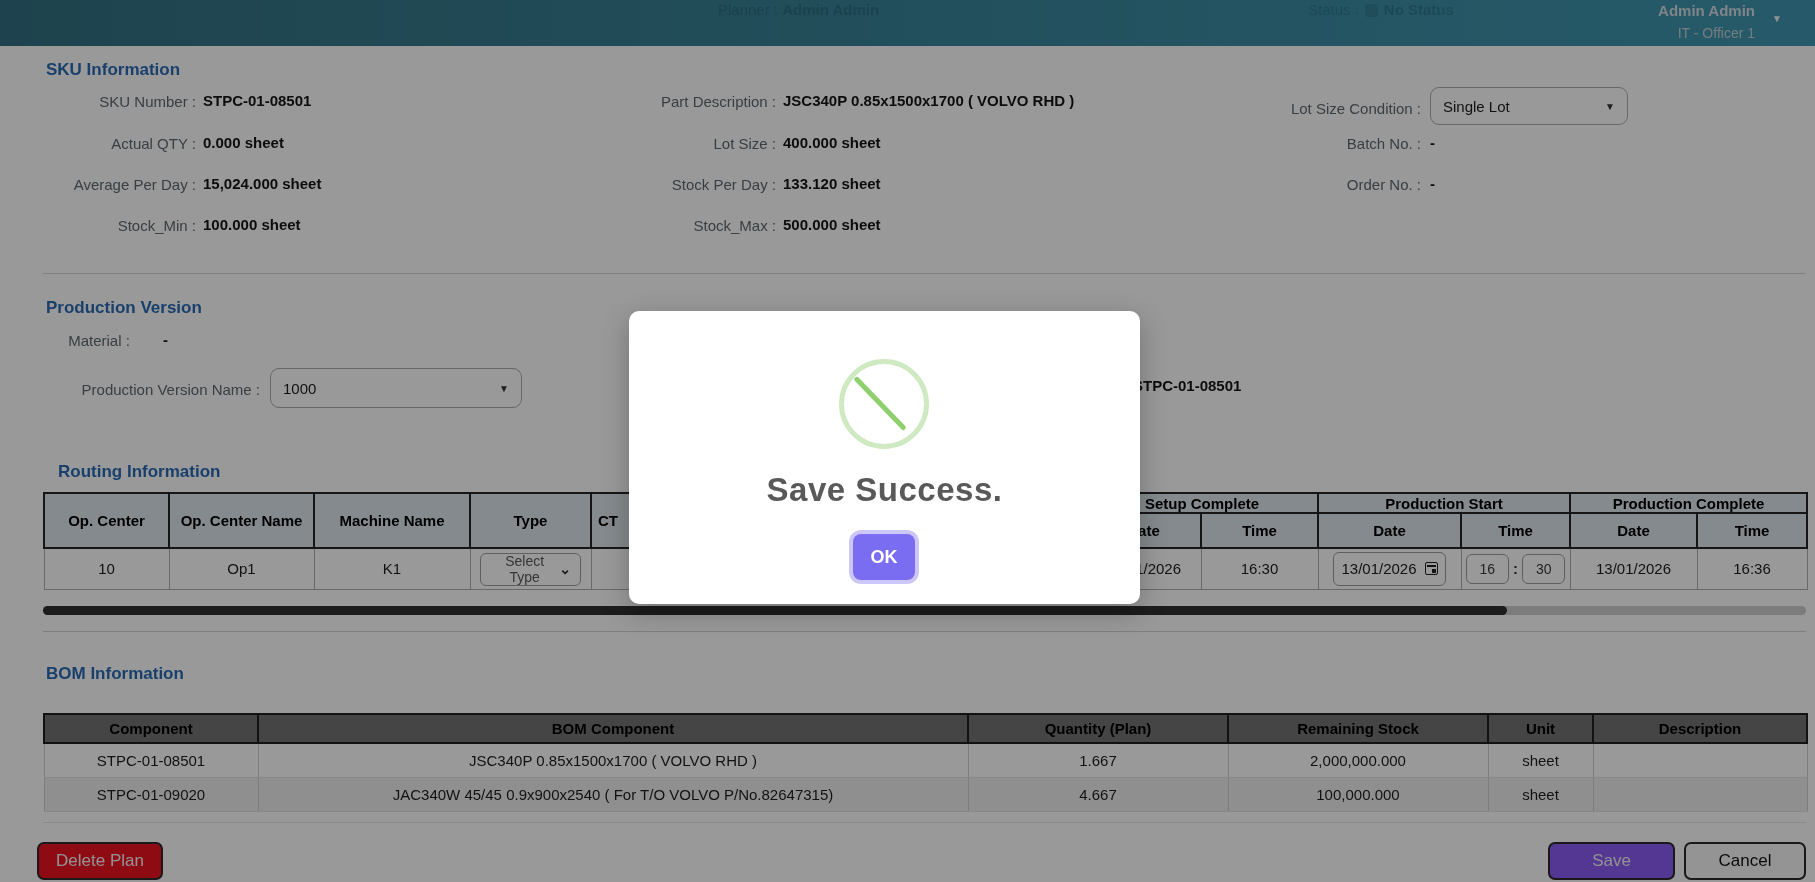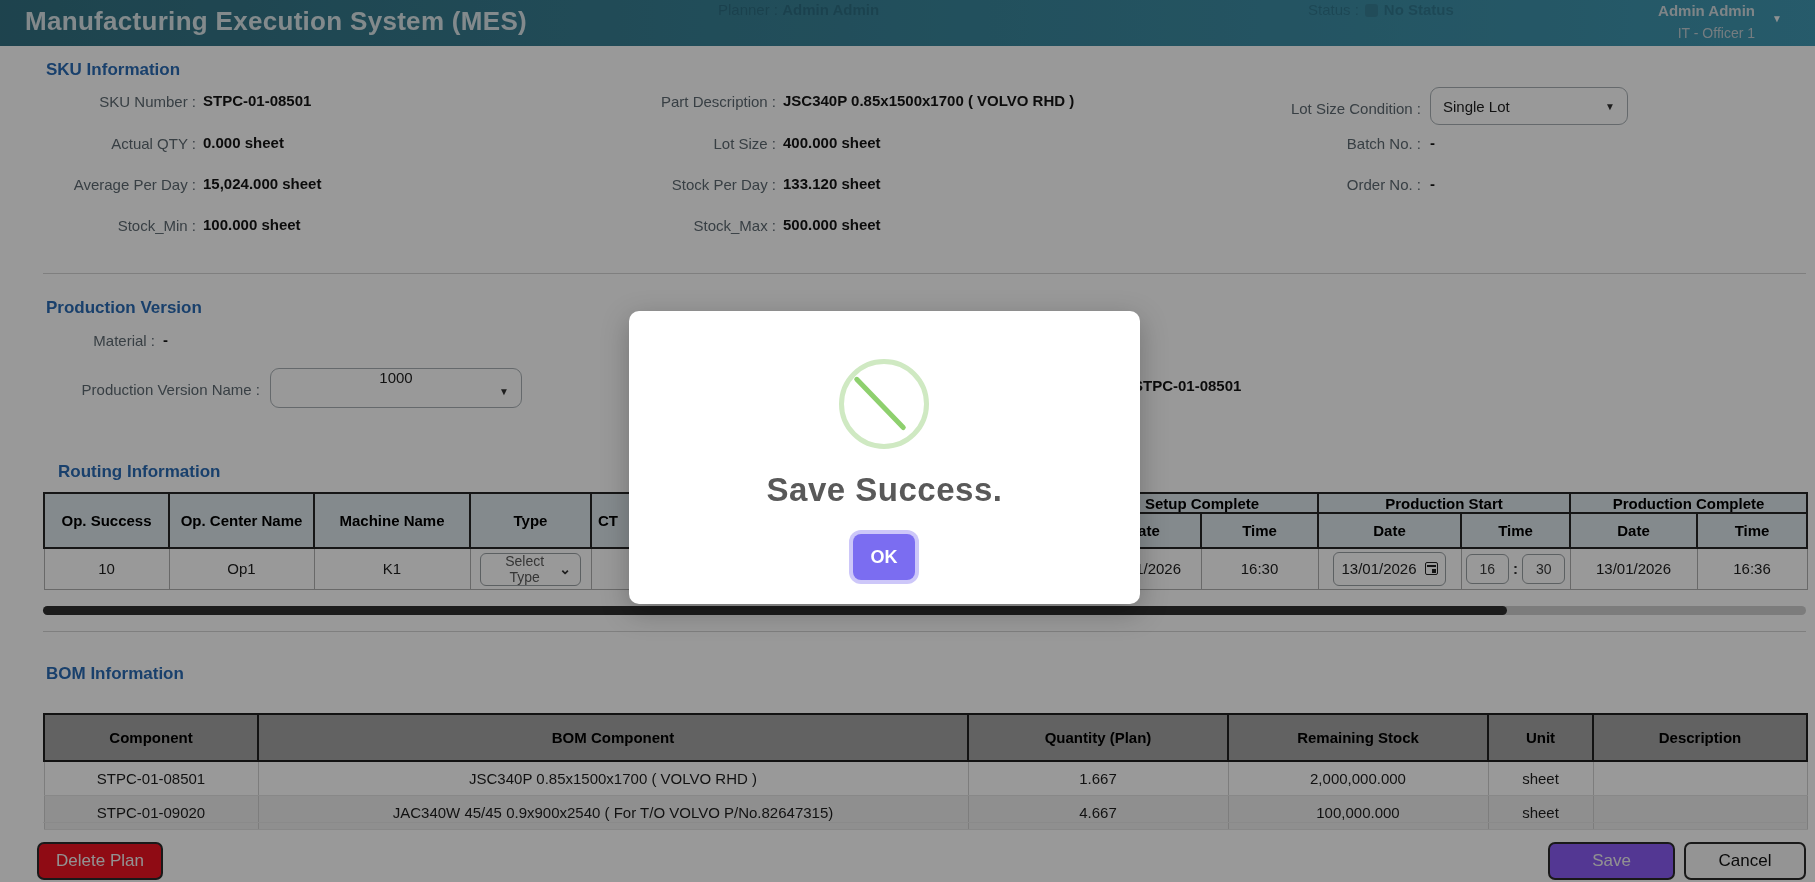--- a/index.html
+++ b/index.html
@@ -43,21 +43,21 @@
   .rt th.ct-th { text-align:left; padding-left:6px; }
 
   
   .hscroll-track { position:absolute; left:43px; top:606px; width:1763px; height:9px;
     background:#cfcfcf; border-radius:5px; }
   .hscroll-thumb { position:absolute; left:0; top:0; width:1464px; height:9px;
     background:#2f2f2f; border-radius:5px; }
 
   
   .bt { position:absolute; left:43px; top:713px; width:1763px; font-size:15px; }
-  .bt th { background:#a3a3a3; border:2px solid #1f1f1f; color:#000; font-weight:bold; height:47px; }
+  .bt th { background:#737373; border:2px solid #1f1f1f; color:#000; font-weight:bold; height:29px; }
   .bt td { height:34px; border-left:1px solid #d0d0d0; border-right:1px solid #d0d0d0;
     border-bottom:1px solid #e3e3e3; text-align:center; color:#1d1d1d; background:#fff; }
   .bt tr.alt td { background:#efefef; }
 
   
   .btn { position:absolute; height:38px; border-radius:7px; border:2px solid #2b2b2b;
     font-size:17px; display:flex; align-items:center; justify-content:center; cursor:pointer; }
   .btn-delete { left:37px; top:842px; width:126px; background:#ee1322; color:#f4f4f4; }
   .btn-save { left:1548px; top:842px; width:127px; background:#8b5cf6; color:#f2f2f2; }
   .btn-cancel { left:1684px; top:842px; width:122px; background:#f7f7f7; color:#101010; }
@@ -88,21 +88,20 @@
 <div class="screen">
 
   <div class="topbar">
     <div class="behind" style="left:718px;">
       <span>Planner :</span>
       <b>Admin Admin</b>
     </div>
     <div class="behind" style="left:1308px;">
       <span>Status :</span><span class="status-box"></span><b>No Status</b>
     </div>
-    <div class="topbar-title">Manufacturing Execution System (MES)</div>
     <div class="user-block">
       <div class="user-name">Admin Admin</div>
       <div class="user-role">IT - Officer 1</div>
     </div>
     <div class="user-caret">▼</div>
   </div>
 
   <div class="sec-title" style="left:46px; top:60px;">SKU Information</div>
 
   <div class="lbl" style="left:43px; top:93px; width:153px;">SKU Number :</div>
@@ -130,25 +129,25 @@
   <div class="val" style="left:1430px; top:175px;">-</div>
 
   <div class="lbl" style="left:43px; top:217px; width:153px;">Stock_Min :</div>
   <div class="val" style="left:203px; top:216px;">100.000 sheet</div>
   <div class="lbl" style="left:560px; top:217px; width:216px;">Stock_Max :</div>
   <div class="val" style="left:783px; top:216px;">500.000 sheet</div>
 
   <div class="divider" style="left:43px; top:273px; width:1763px;"></div>
 
   <div class="sec-title" style="left:46px; top:298px;">Production Version</div>
-  <div class="lbl" style="left:43px; top:332px; width:112px;">Material :</div>
+  <div class="lbl" style="left:43px; top:332px; width:112px;text-align:center;">Material :</div>
   <div class="val" style="left:163px; top:331px;">-</div>
 
   <div class="lbl" style="left:43px; top:381px; width:217px;">Production Version Name :</div>
-  <div class="dropdown" style="left:270px; top:368px; width:252px; height:40px;flex-direction:column;">
+  <div class="dropdown" style="left:270px; top:368px; width:252px; height:40px;">
     <span>1000</span>
     <span class="caret">▼</span>
   </div>
 
   <div class="lbl" style="left:925px; top:378px; width:200px;">SKU Number :</div>
   <div class="val" style="left:1133px; top:377px;">STPC-01-08501</div>
 
   <div class="sec-title" style="left:46px; top:462px;margin-left:12px;">Routing Information</div>
 
   <table class="rt">
@@ -162,21 +161,21 @@
         <col style="width:195px">
         <col style="width:115px">
       <col style="width:117px">
         <col style="width:143px">
         <col style="width:109px">
         <col style="width:127px">
       <col style="width:110px">
     </colgroup>
     <tbody>
         <tr class="g-row">
-      <th rowspan="2">Op. Success</th>
+      <th rowspan="2">Op. Center</th>
       <th rowspan="2">Op. Center Name</th>
       <th rowspan="2">Machine Name</th>
       <th rowspan="2">Type</th>
       <th rowspan="2" class="ct-th">CT</th>
       <th colspan="2"></th>
       <th colspan="2">Setup Complete</th>
       <th colspan="2">Production Start</th>
       <th colspan="2">Production Complete</th>
     </tr>
     <tr class="s-row">

